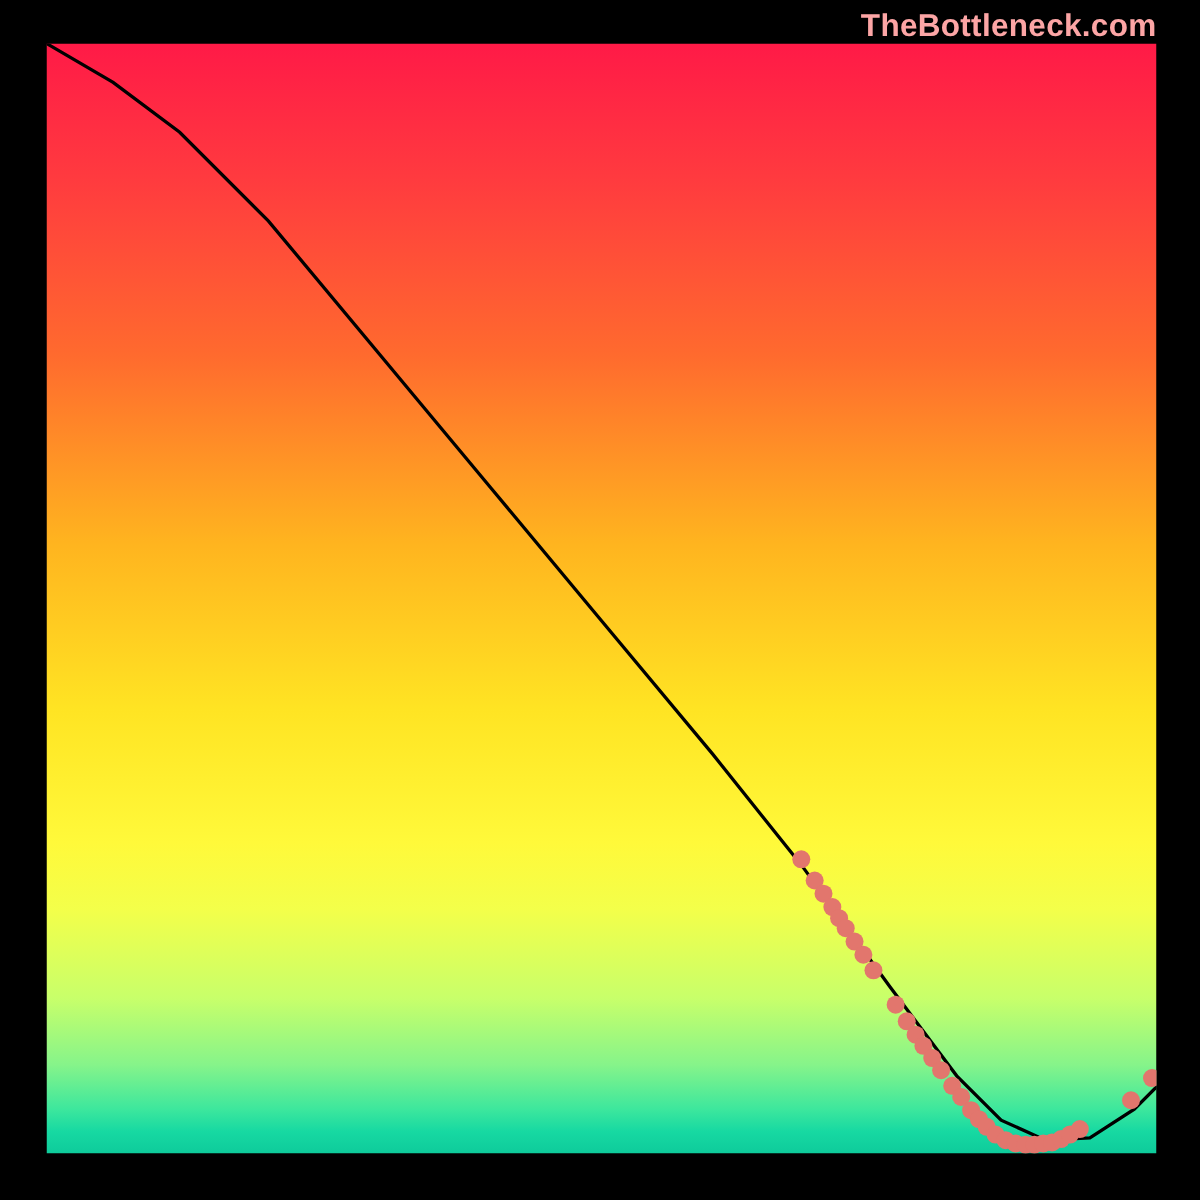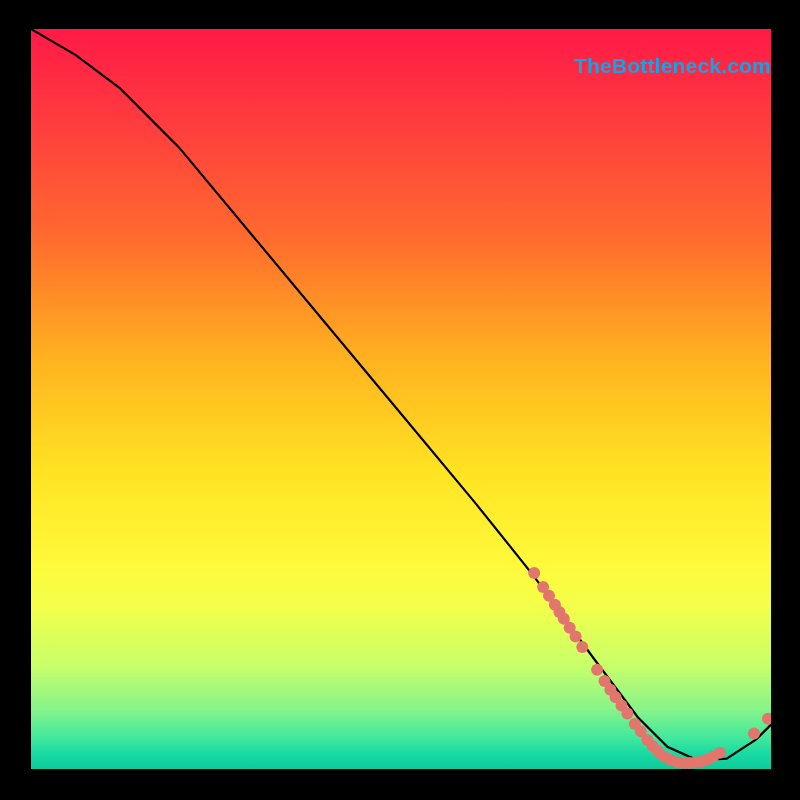--- a/index.html
+++ b/index.html
@@ -52,23 +52,22 @@
     height: 740px;
     overflow: visible;
   }
   .watermark {
     position: absolute;
     top: 6px;
     right: 29px;
     font-family: Arial, Helvetica, sans-serif;
     font-size: 21px;
     font-weight: 600;
-    color: #0ea5e9;
+    color: #fca5a5;
     letter-spacing: 0.2px;
-    margin-top: 48px;
   }
 </style>
 </head>
 <body>
 
 <div class="frame">
   <div class="plot-area">
     <div class="gradient"></div>
     <svg class="curve" viewBox="0 0 740 740">
       <path id="curve-path" fill="none" stroke="#000" stroke-width="2.2" stroke-linecap="round" d="M0.0 0.0 L44.4 25.9 L88.8 59.2 L148.0 118.4 L222.0 207.2 L296.0 296.0 L370.0 384.8 L444.0 473.6 L503.2 547.6 L562.4 629.0 L606.8 688.2 L636.4 717.8 L666.0 731.1 L695.6 729.6 L725.2 710.4 L740.0 695.6"></path>

